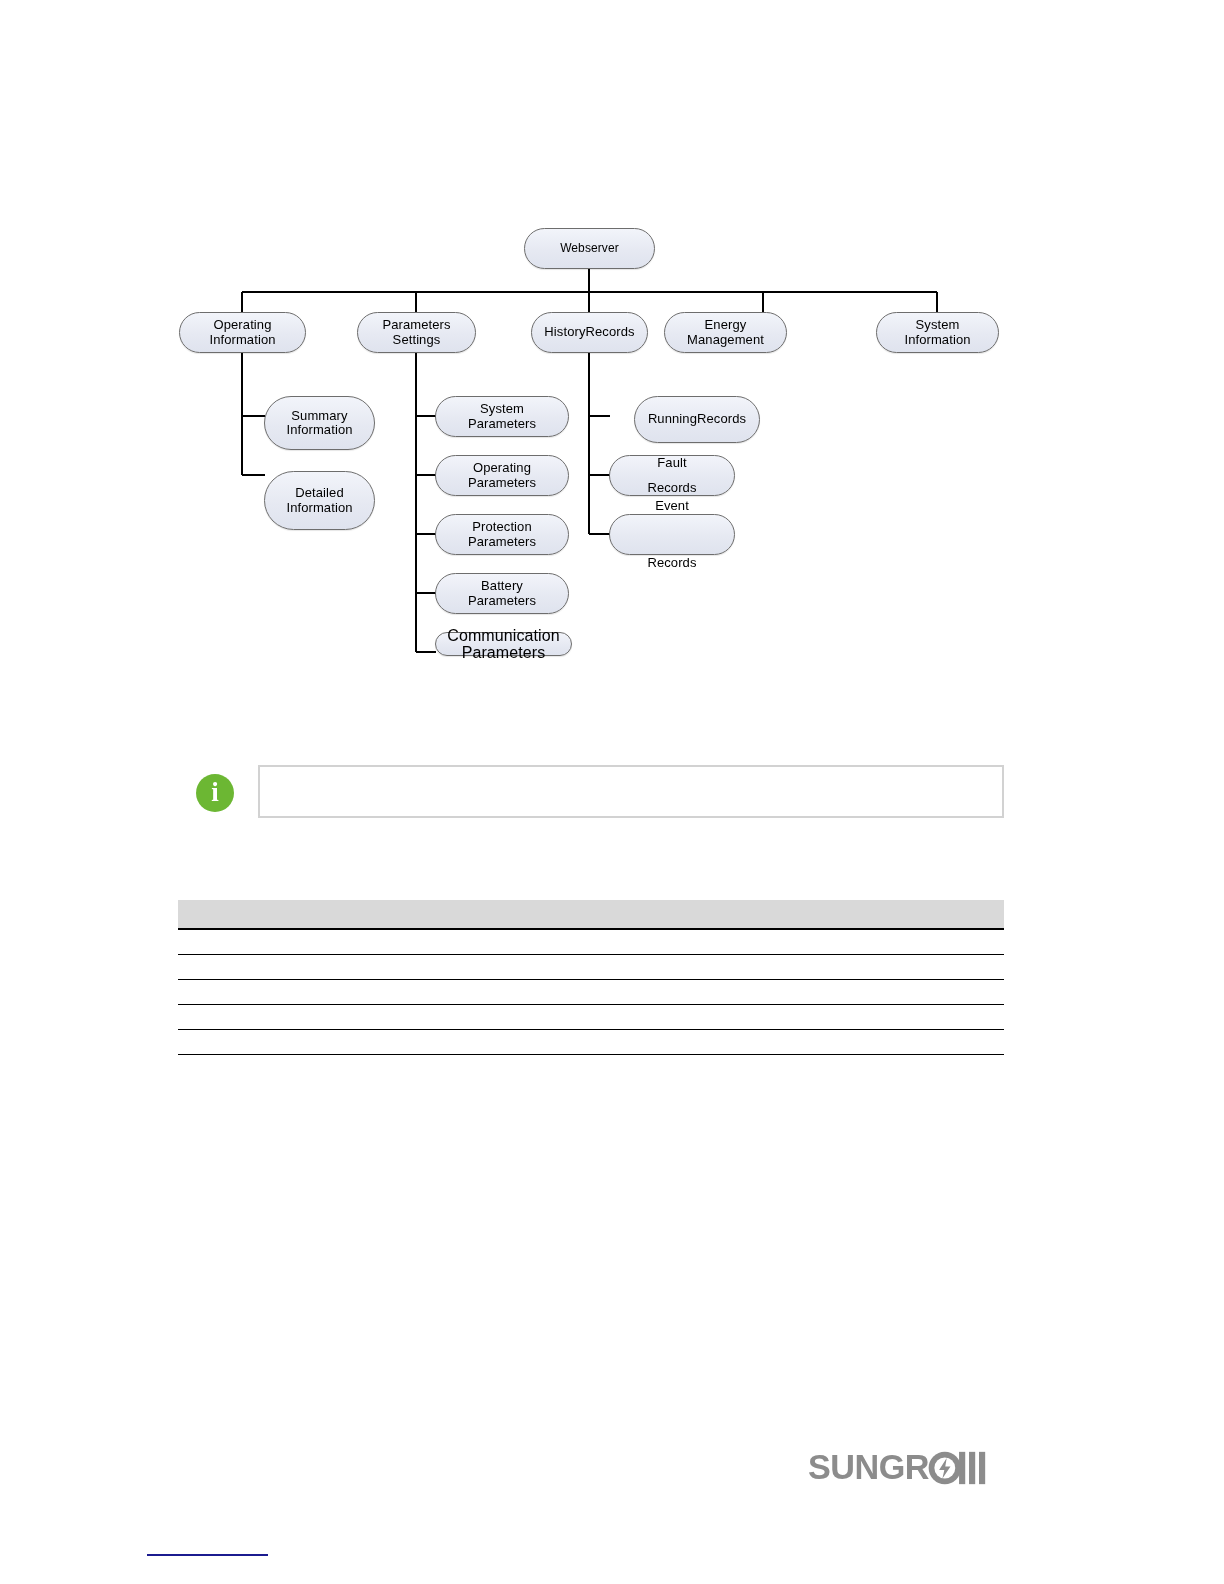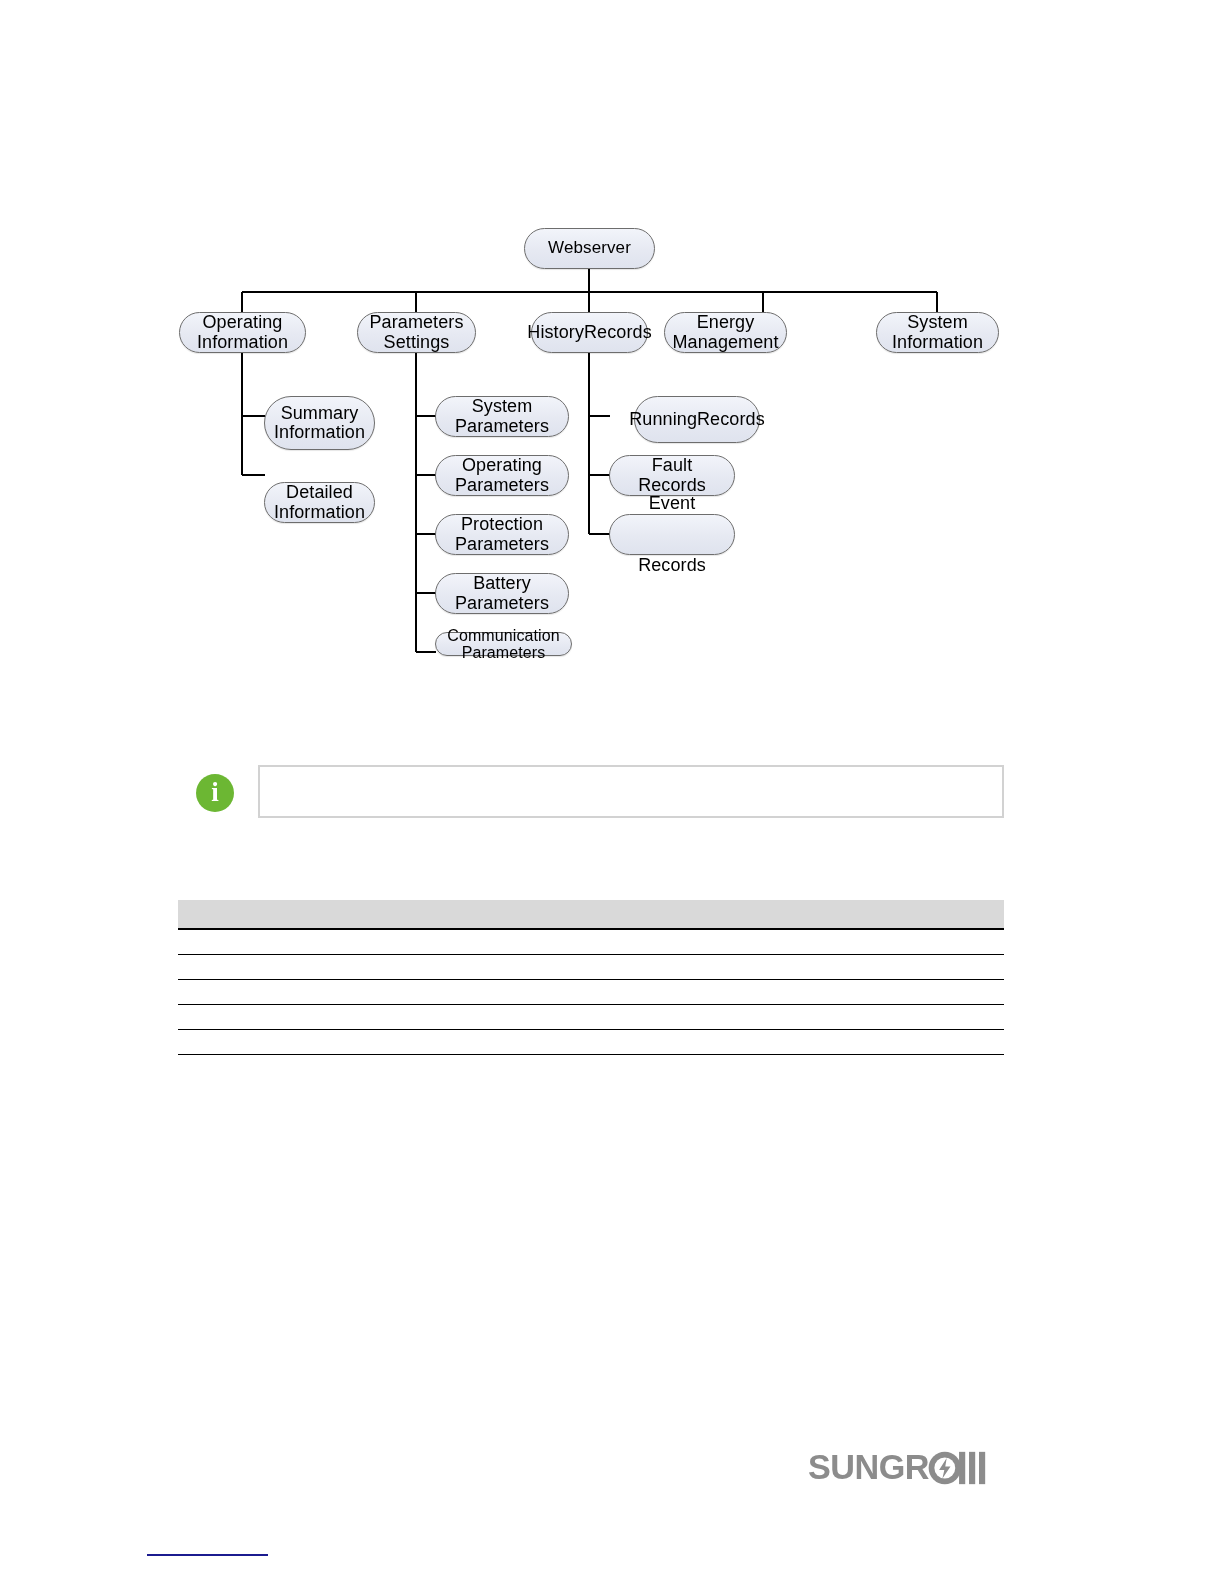--- a/index.html
+++ b/index.html
@@ -40,31 +40,31 @@
     position: absolute;
     box-sizing: border-box;
     background: linear-gradient(180deg, #f2f4fa 0%, #e6e9f2 55%, #dfe3ee 100%);
     border: 1.4px solid #6d6d6d;
     border-radius: 999px;
     display: flex;
     align-items: center;
     justify-content: center;
     text-align: center;
     line-height: 1.08;
-    font-size: 17px;
+    font-size: 12px;
     color: #000;
     letter-spacing: .1px;
     box-shadow: 0 1px 1px rgba(0,0,0,.10);
     padding: 0 6px;
   }
   .node .ln {
     display: block;
     white-space: nowrap;
   }
-  .node.two-line { font-size: 18px; }
+  .node.two-line { font-size: 13px; }
   .node.narrow-text { font-size: 16px; }
 
   
   .note-wrap {
     position: absolute;
     left: 178px;
     top: 762px;
     width: 826px;
     height: 62px;
   }
@@ -214,21 +214,21 @@
     <div class="node two-line" style="left:876px; top:312px; width:123px; height:41px; flex-direction:column;">
       <span class="ln">System</span>
       <span class="ln">Information</span>
     </div>
 
     <div class="node two-line" style="left:264px; top:396px; width:111px; height:54px; flex-direction:column;">
       <span class="ln">Summary</span>
       <span class="ln">Information</span>
     </div>
 
-    <div class="node two-line" style="left:264px; top:482px; width:111px; height:41px; flex-direction:column;">
+    <div class="node two-line" style="left:264px; top:471px; width:111px; height:59px; flex-direction:column;">
       <span class="ln">Detailed</span>
       <span class="ln">Information</span>
     </div>
 
     <div class="node two-line" style="left:435px; top:396px; width:134px; height:41px; flex-direction:column;">
       <span class="ln">System</span>
       <span class="ln">Parameters</span>
     </div>
 
     <div class="node two-line" style="left:435px; top:455px; width:134px; height:41px; flex-direction:column;">
@@ -249,21 +249,21 @@
     <div class="node two-line narrow-text" style="left:435px; top:632px; width:137px; height:24px; flex-direction:column;">
       <span class="ln">Communication</span>
       <span class="ln">Parameters</span>
     </div>
 
     <div class="node two-line" style="left:634px; top:396px; width:126px; height:47px; flex-direction:row;">
       <span class="ln">Running</span>
       <span class="ln">Records</span>
     </div>
 
-    <div class="node two-line" style="left:609px; top:455px; width:126px; height:41px; flex-direction:column;">
+    <div class="node two-line" style="left:609px; top:455px; width:126px; height:41px; flex-direction:column;justify-content:space-between;">
       <span class="ln">Fault</span>
       <span class="ln">Records</span>
     </div>
 
     <div class="node two-line" style="left:609px; top:514px; width:126px; height:41px; flex-direction:column;gap:42px;">
       <span class="ln">Event</span>
       <span class="ln">Records</span>
     </div>
   </div>
 

